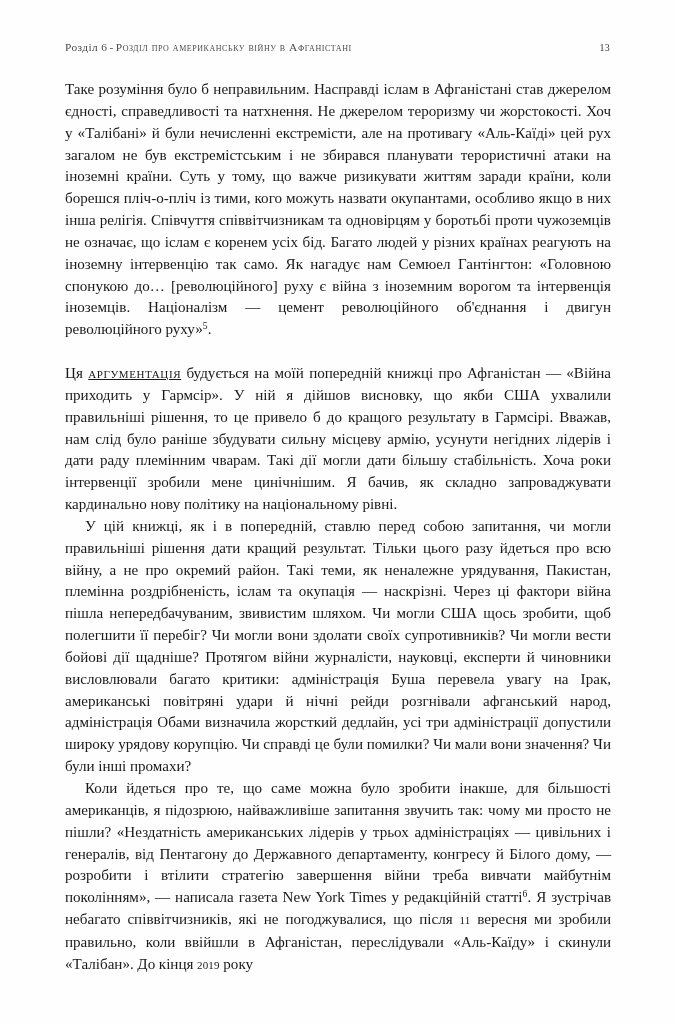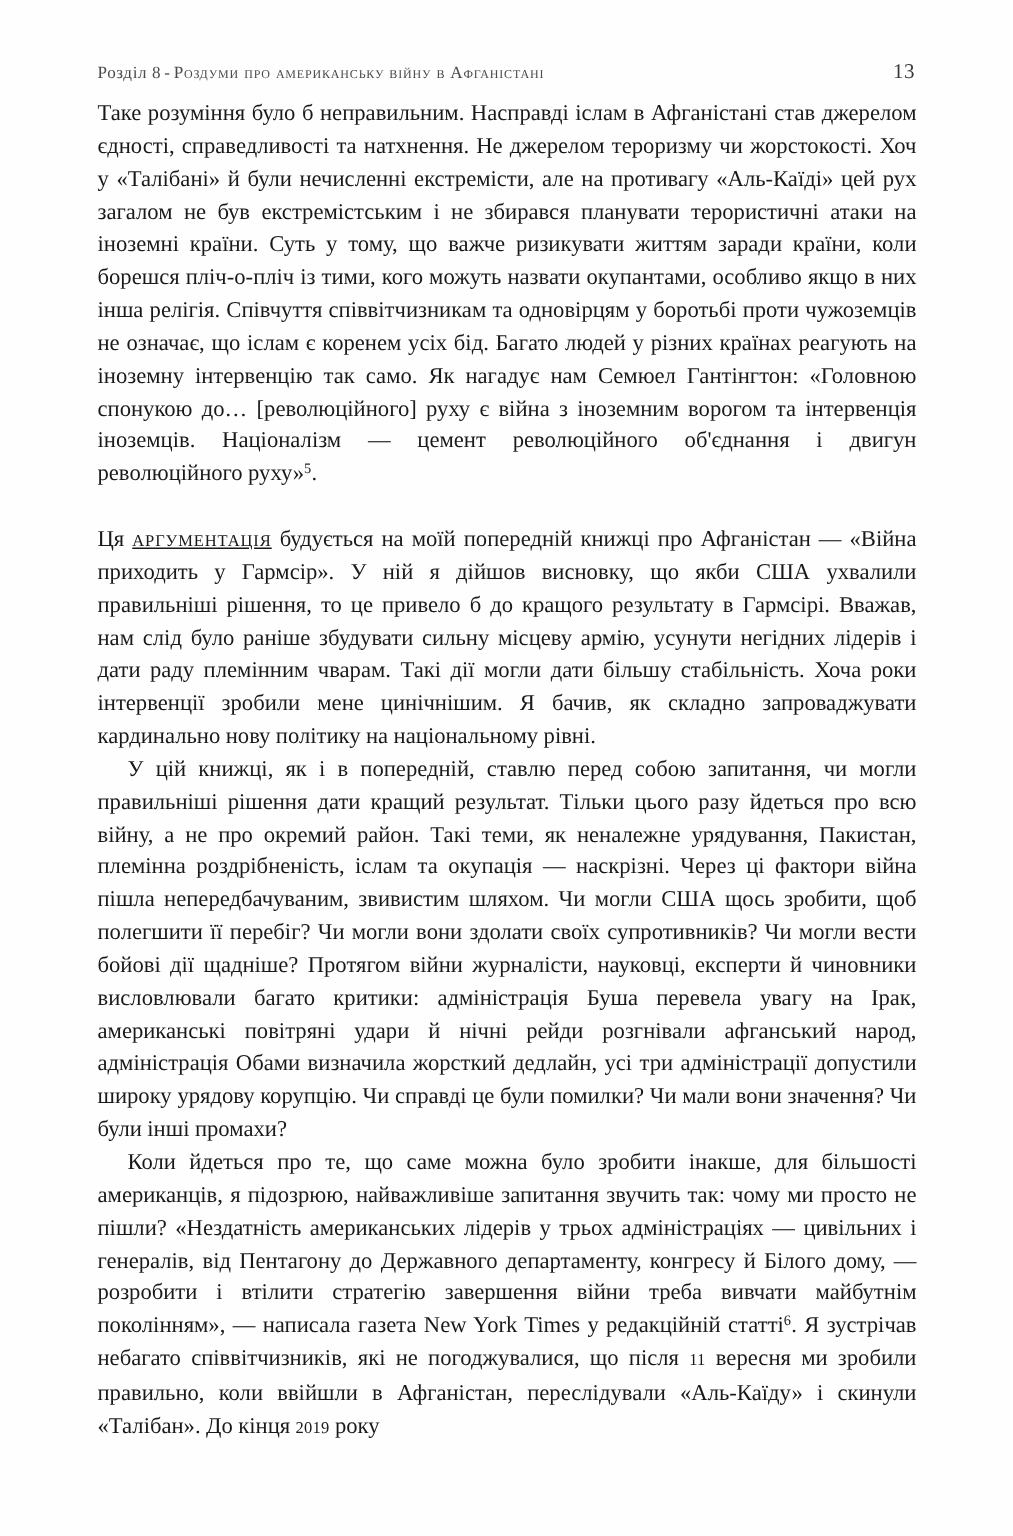--- a/index.html
+++ b/index.html
@@ -42,29 +42,29 @@
     font-size: 11.4px;
   }
   .running-head-title .chapter-num {
     font-variant: normal;
     letter-spacing: 0.4px;
   }
   .running-head-sep {
     padding: 0 2px;
   }
   .folio {
-    font-size: 14px;
+    font-size: 10px;
     color: #38383b;
     letter-spacing: 0.3px;
   }
 
   
   .text-block {
     position: absolute;
-    top: 66px;
+    top: 79px;
     left: 65px;
     width: 546px;
   }
   p.para {
     margin: 0;
     font-size: 15.1px;
     line-height: 21.85px;
     text-align: justify;
     text-justify: inter-word;
     hyphens: manual;
@@ -93,21 +93,21 @@
     letter-spacing: 0.15px;
   }
 </style>
 </head>
 <body>
 
 <div class="page">
 
   <div class="running-head">
     <div class="running-head-title">
-      <span class="chapter-num">Розділ 8</span><span class="running-head-sep">-</span><span>Роздуми про американську війну в Афганістані</span>
+      <span class="chapter-num">Розділ 6</span><span class="running-head-sep">-</span><span>Розділ про американську війну в Афганістані</span>
     </div>
     <div class="folio">13</div>
   </div>
 
   <div class="text-block">
 
     <p class="para"><span>Таке розуміння було б неправильним. Насправді іслам в Афганістані став джерелом єдності, справедливості та натхнення. Не джерелом тероризму чи жорстокості. Хоч у «Талібані» й були нечисленні екстреміс­ти, але на противагу «Аль-Каїді» цей рух загалом не був екстреміст­ським і не збирався планувати терористичні атаки на іноземні країни. Суть у тому, що важче ризикувати життям заради країни, коли борешся пліч-о-пліч із тими, кого можуть назвати окупантами, особливо якщо в них інша релігія. Співчуття співвітчизникам та одновірцям у боротьбі проти чужоземців не означає, що іслам є коренем усіх бід. Багато людей у різних країнах реагують на іноземну інтервенцію так само. Як нагадує нам Семюел Гантінгтон: «Головною спонукою до… [революційного] руху є війна з іноземним ворогом та інтервенція іноземців. Націоналізм — цемент революційного об'єднання і двигун революційного руху»</span><sup class="fn">5</sup><span>.</span></p>
 
     <p class="para gap-before"><span>Ця </span><span class="smallcaps">аргументація</span><span> будується на моїй попередній книжці про Афганістан — «Війна приходить у Гармсір». У ній я дійшов висновку, що якби США ухвалили правильніші рішення, то це привело б до кращого результату в Гармсірі. Вважав, нам слід було раніше збудувати сильну місцеву армію, усунути негідних лідерів і дати раду племінним чварам. Такі дії могли дати більшу стабільність. Хоча роки інтервенції зробили мене цинічнішим. Я бачив, як складно запроваджувати кардинально нову політику на національному рівні.</span></p>
 

